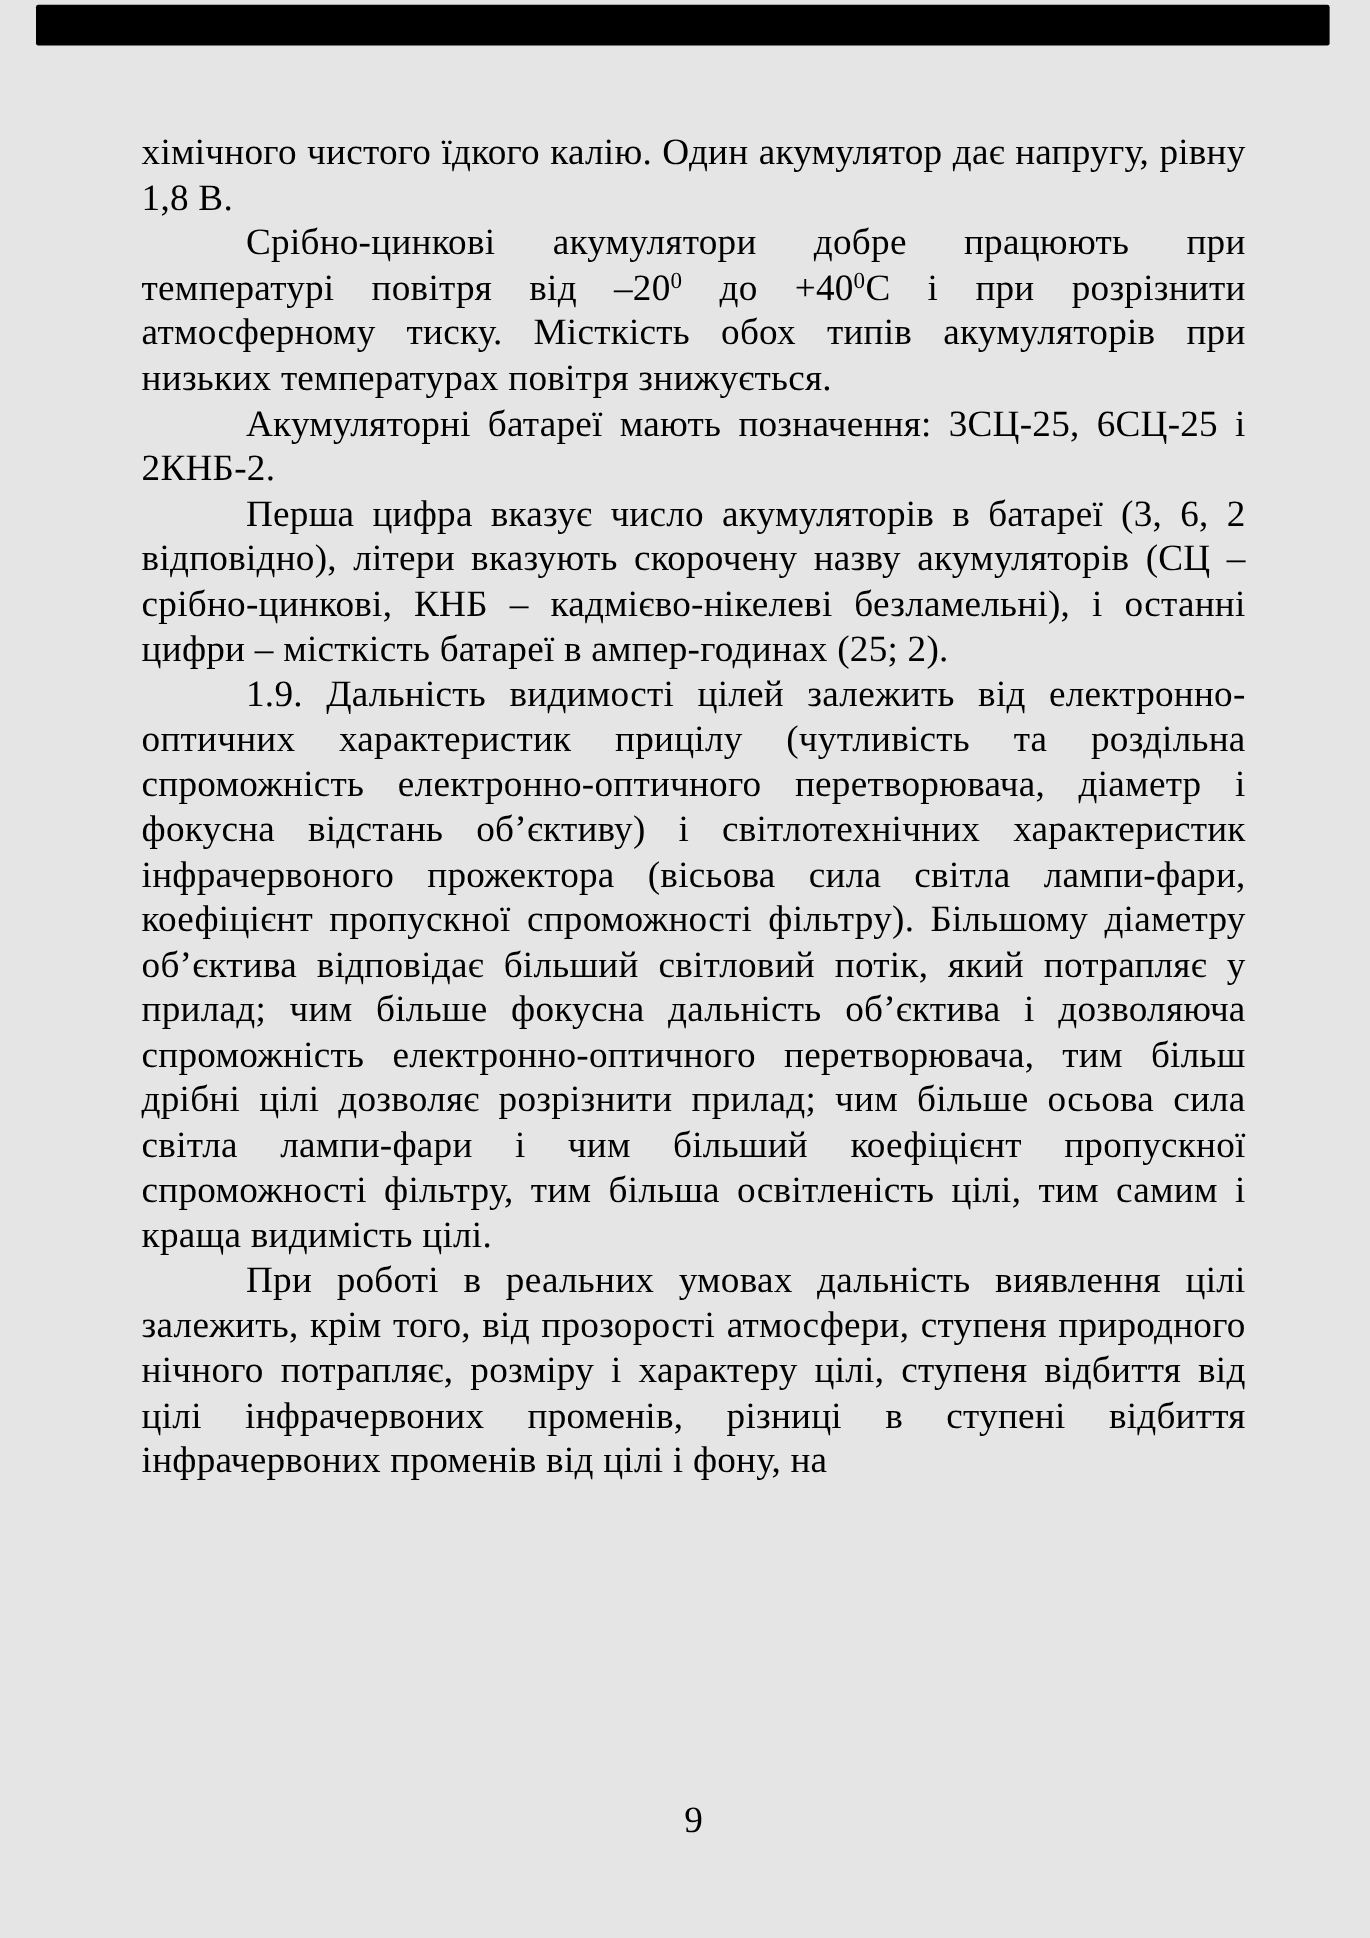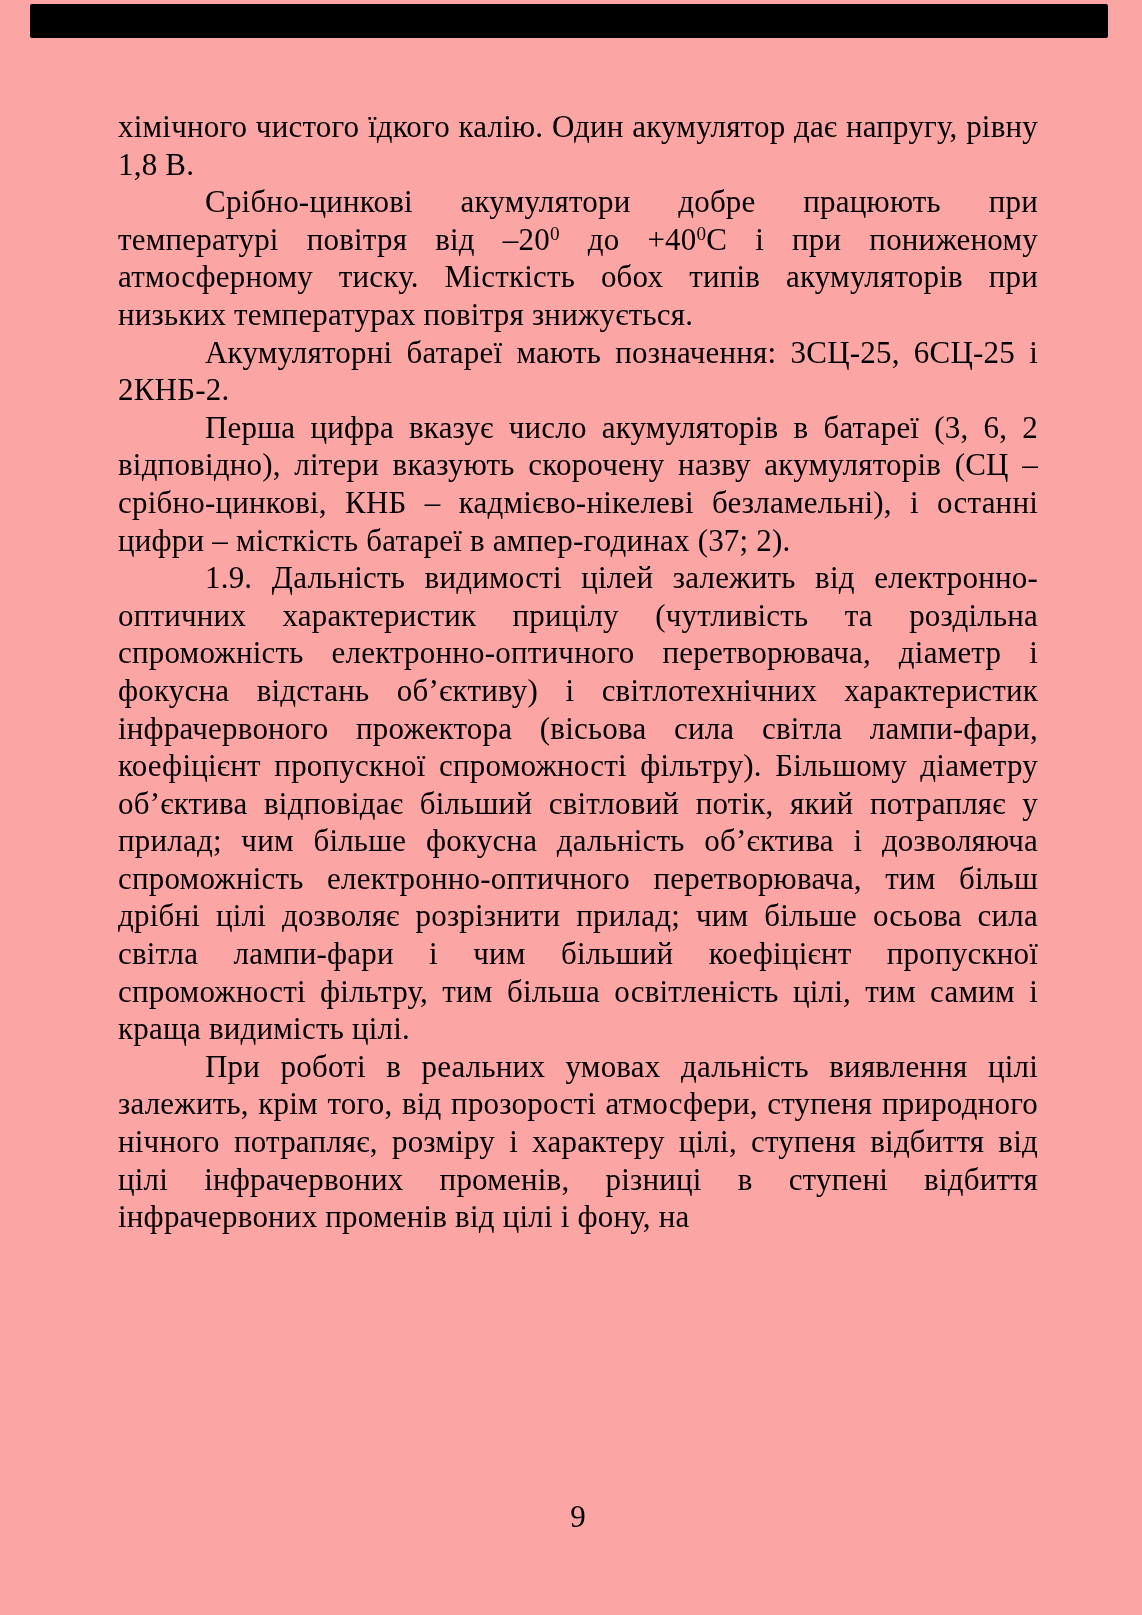--- a/index.html
+++ b/index.html
@@ -4,21 +4,21 @@
 <style>
   html, body {
     margin: 0;
     padding: 0;
     background: #ffffff;
   }
   .page {
     position: relative;
     width: 1142px;
     height: 1615px;
-    background: #fca5a5;
+    background: #e5e5e5;
     overflow: hidden;
     font-family: "Liberation Serif", serif;
     color: #000000;
   }
   .scan-bar {
     position: absolute;
     left: 30px;
     top: 4px;
     width: 1078px;
     height: 34px;
@@ -64,26 +64,26 @@
 <body>
 
 <div class="page">
 
   <div class="scan-bar"></div>
 
   <div class="text-block">
 
     <p class="para">хімічного чистого їдкого калію. Один акумулятор дає напругу, рівну 1,8 В.</p>
 
-    <p class="para indent"><span>Срібно-цинкові акумулятори добре працюють при температурі повітря від –20</span><sup class="sup">0</sup><span> до +40</span><sup class="sup">0</sup><span>С і при пониженому атмосферному тиску. Місткість обох типів акумуляторів при низьких температурах повітря знижується.</span></p>
+    <p class="para indent"><span>Срібно-цинкові акумулятори добре працюють при температурі повітря від –20</span><sup class="sup">0</sup><span> до +40</span><sup class="sup">0</sup><span>С і при розрізнити атмосферному тиску. Місткість обох типів акумуляторів при низьких температурах повітря знижується.</span></p>
 
 
     <p class="para indent">Акумуляторні батареї мають позначення: 3СЦ-25, 6СЦ-25 і 2КНБ-2.</p>
 
-    <p class="para indent">Перша цифра вказує число акумуляторів в батареї (3, 6, 2 відповідно), літери вказують скорочену назву акумуляторів  (СЦ – срібно-цинкові, КНБ – кадмієво-нікелеві безламельні), і останні цифри – місткість батареї в ампер-годинах (37; 2).</p>
+    <p class="para indent">Перша цифра вказує число акумуляторів в батареї (3, 6, 2 відповідно), літери вказують скорочену назву акумуляторів  (СЦ – срібно-цинкові, КНБ – кадмієво-нікелеві безламельні), і останні цифри – місткість батареї в ампер-годинах (25; 2).</p>
 
     <p class="para indent">1.9. Дальність видимості цілей залежить від електронно-оптичних характеристик прицілу (чутливість та роздільна спроможність електронно-оптичного перетворювача, діаметр і фокусна відстань об’єктиву) і світлотехнічних характеристик інфрачервоного прожектора (вісьова сила світла лампи-фари, коефіцієнт пропускної спроможності фільтру). Більшому діаметру об’єктива відповідає більший світловий потік, який потрапляє у прилад; чим більше фокусна дальність об’єктива і дозволяюча спроможність електронно-оптичного перетворювача, тим більш дрібні цілі дозволяє розрізнити прилад; чим більше осьова сила світла лампи-фари і чим більший коефіцієнт пропускної спроможності фільтру, тим більша освітленість цілі, тим самим і краща видимість цілі.</p>
 
     <p class="para indent">При роботі в реальних умовах дальність виявлення цілі залежить, крім того, від прозорості атмосфери, ступеня природного нічного потрапляє, розміру і характеру цілі, ступеня відбиття від цілі інфрачервоних променів, різниці в ступені відбиття інфрачервоних променів від цілі і фону, на</p>
 
   </div>
 
   <div class="page-number">9</div>
 
 </div>

